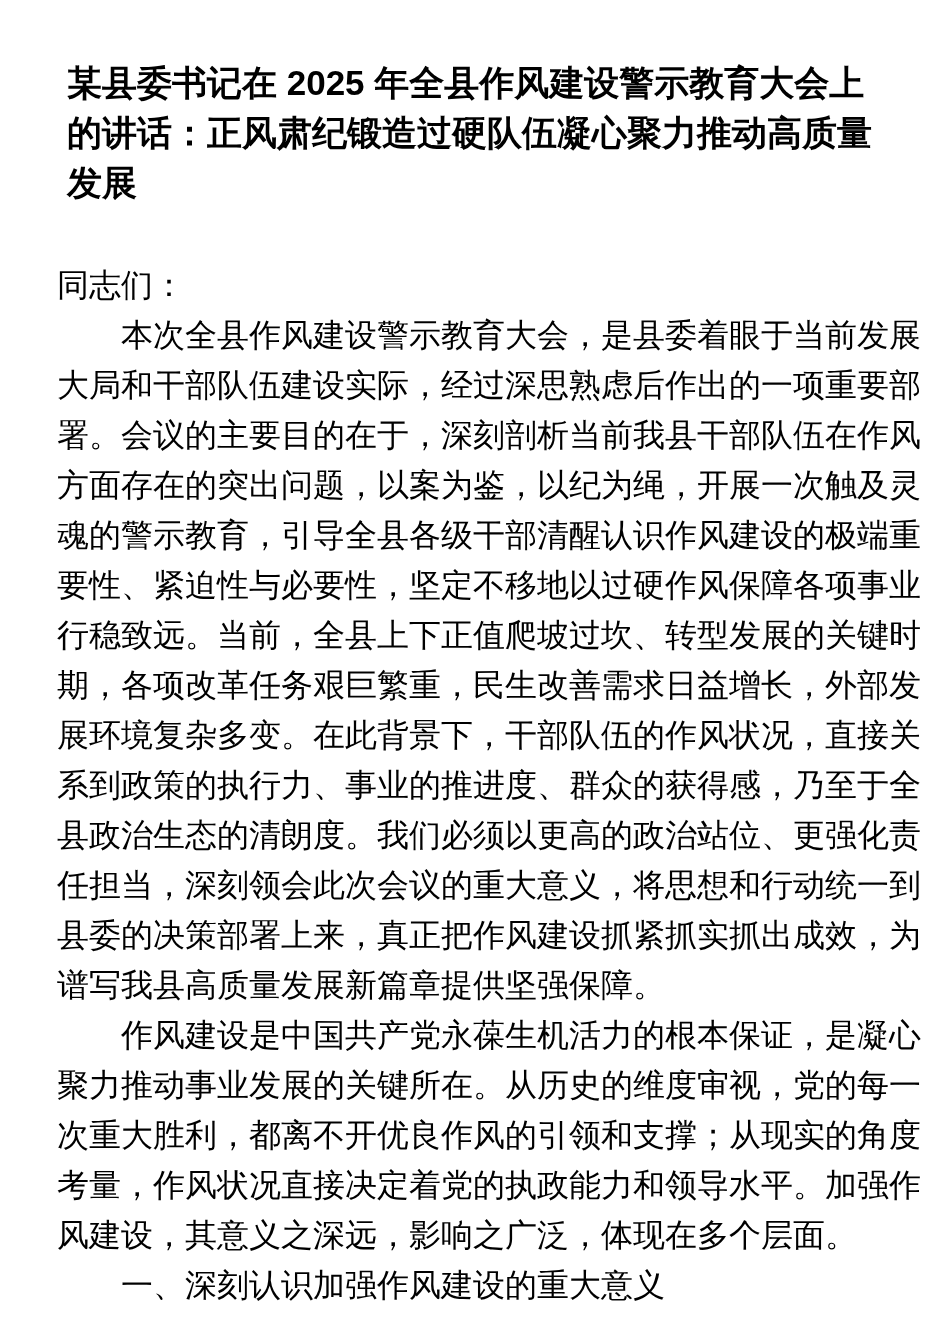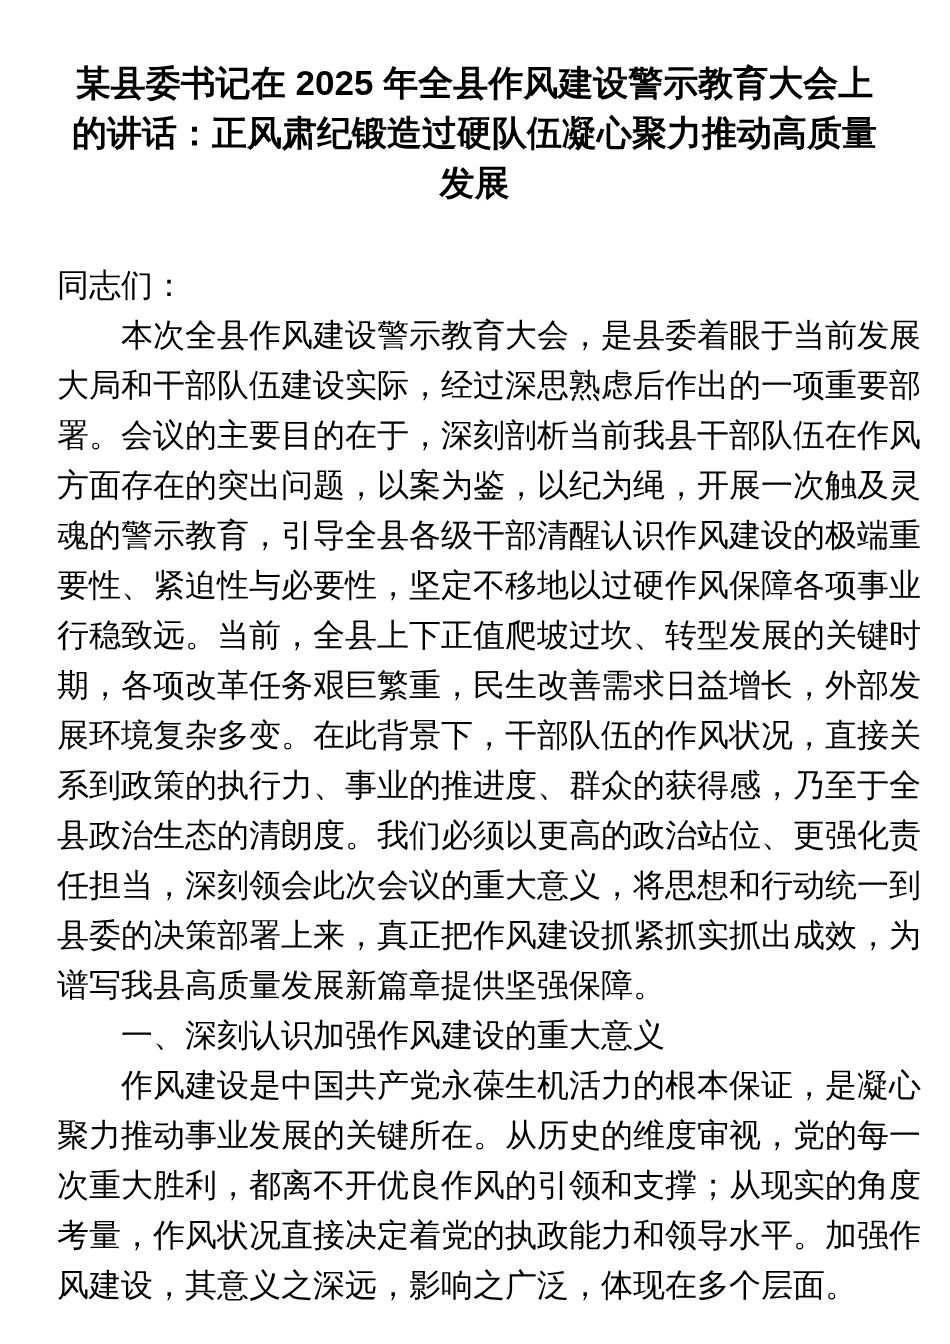--- a/index.html
+++ b/index.html
@@ -20,21 +20,21 @@
     padding: 58px 29px 0 57px;
     overflow: hidden;
     background: #ffffff;
   }
   .doc-title {
     width: 815px;
     margin: 0 0 52px 10px;
     font-size: 35px;
     line-height: 50px;
     font-weight: bold;
-    text-align: center;
+    text-align: left;
     word-break: break-word;
   }
   .para {
     margin: 0;
     font-size: 32px;
     line-height: 50px;
     text-align: justify;
     text-justify: inter-ideograph;
     text-indent: 2em;
   }
@@ -45,16 +45,16 @@
 </head>
 <body>
 
 <div class="page">
   <div class="doc-title">某县委书记在 2025 年全县作风建设警示教育大会上的讲话：正风肃纪锻造过硬队伍凝心聚力推动高质量发展</div>
 
   <p class="para salutation">同志们：</p>
 
   <p class="para">本次全县作风建设警示教育大会，是县委着眼于当前发展大局和干部队伍建设实际，经过深思熟虑后作出的一项重要部署。会议的主要目的在于，深刻剖析当前我县干部队伍在作风方面存在的突出问题，以案为鉴，以纪为绳，开展一次触及灵魂的警示教育，引导全县各级干部清醒认识作风建设的极端重要性、紧迫性与必要性，坚定不移地以过硬作风保障各项事业行稳致远。当前，全县上下正值爬坡过坎、转型发展的关键时期，各项改革任务艰巨繁重，民生改善需求日益增长，外部发展环境复杂多变。在此背景下，干部队伍的作风状况，直接关系到政策的执行力、事业的推进度、群众的获得感，乃至于全县政治生态的清朗度。我们必须以更高的政治站位、更强化责任担当，深刻领会此次会议的重大意义，将思想和行动统一到县委的决策部署上来，真正把作风建设抓紧抓实抓出成效，为谱写我县高质量发展新篇章提供坚强保障。</p>
 
+  <p class="para">作风建设是中国共产党永葆生机活力的根本保证，是凝心聚力推动事业发展的关键所在。从历史的维度审视，党的每一次重大胜利，都离不开优良作风的引领和支撑；从现实的角度考量，作风状况直接决定着党的执政能力和领导水平。加强作风建设，其意义之深远，影响之广泛，体现在多个层面。</p>
+
   <p class="para">一、深刻认识加强作风建设的重大意义</p>
-
-  <p class="para">作风建设是中国共产党永葆生机活力的根本保证，是凝心聚力推动事业发展的关键所在。从历史的维度审视，党的每一次重大胜利，都离不开优良作风的引领和支撑；从现实的角度考量，作风状况直接决定着党的执政能力和领导水平。加强作风建设，其意义之深远，影响之广泛，体现在多个层面。</p>
 </div>
 
 </body></html>

